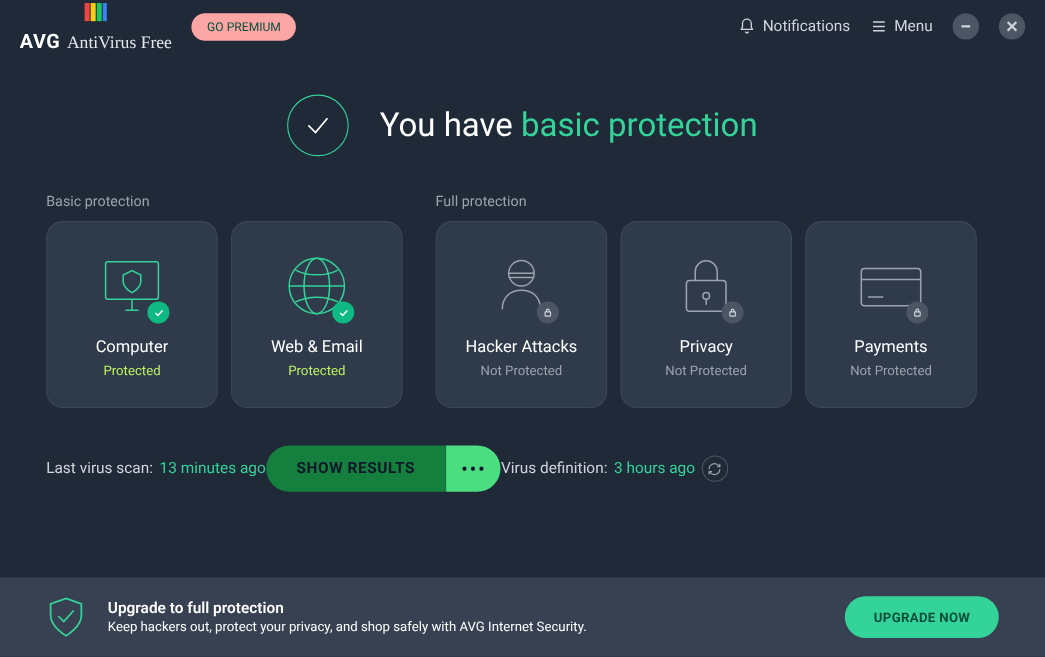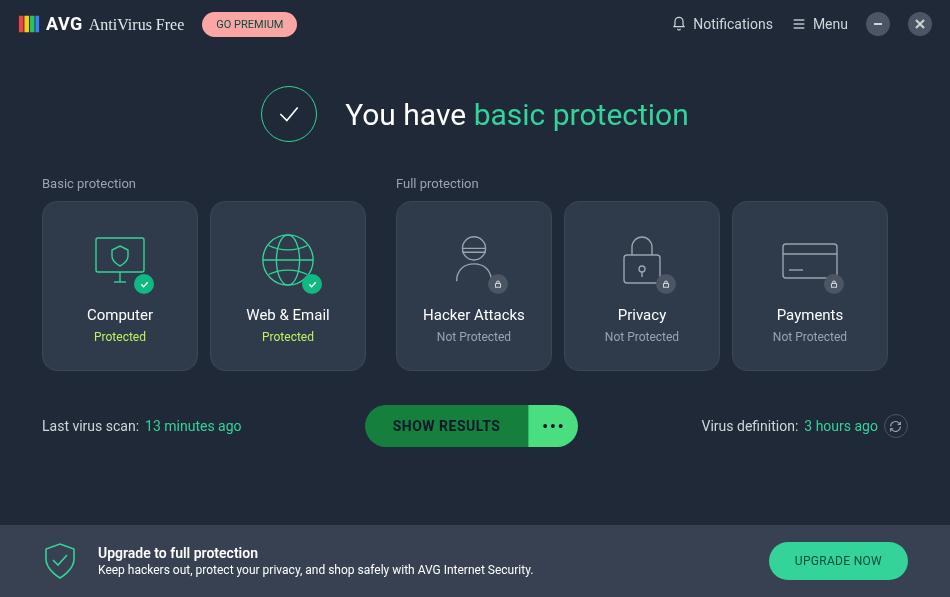--- a/index.html
+++ b/index.html
@@ -1,18 +1,18 @@
 <!DOCTYPE html>
 <html><head>
 <meta charset="utf-8">
 <style>
 * { margin:0; padding:0; box-sizing:border-box; font-family:-apple-system,BlinkMacSystemFont,"Segoe UI",Roboto,sans-serif; }
 body { background:#1f2937; color:#fff; width:950px; height:597px; overflow:hidden; display:flex; flex-direction:column; }
 .header { display:flex; align-items:center; padding:10px 18px; height:48px; }
-.logo-box { display:flex; align-items:flex-start; gap:6px; }
+.logo-box { display:flex; align-items:center; gap:6px;flex-direction:column; }
 .logo-mark { width:22px; height:22px; }
 .logo-text { display:flex; align-items:baseline; gap:6px; }
 .logo-avg { font-weight:700; font-size:18px; color:#fff; letter-spacing:.5px; }
 .logo-sub { font-size:16px; color:#e5e7eb; font-weight:300;font-family:Liberation Serif, serif; }
 .premium-btn { margin-left:18px; background:#fca5a5; color:#064e3b; font-size:11px; font-weight:400; border:none; border-radius:14px; padding:6px 14px; cursor:pointer; }
 .header-right { margin-left:auto; display:flex; align-items:center; gap:18px; }
 .notif, .menu { display:flex; align-items:center; gap:6px; font-size:14px; color:#d1d5db; cursor:pointer; }
 .circ-btn { width:24px; height:24px; border-radius:50%; background:#4b5563; display:flex; align-items:center; justify-content:center; cursor:pointer; color:#d1d5db; font-size:14px; }
 .hero { display:flex; align-items:center; justify-content:center; gap:28px; padding:38px 0 34px; }
 .check-ring { width:56px; height:56px; border:1.5px solid #34d399; border-radius:50%; display:flex; align-items:center; justify-content:center; }
@@ -23,33 +23,33 @@
 .cards { display:flex; gap:12px; }
 .card { width:156px; height:170px; background:#2f3a4a; border:1px solid #3b4657; border-radius:15px; display:flex; flex-direction:column; align-items:center; justify-content:center; cursor:pointer; position:relative; }
 .card-icon { width:64px; height:64px; position:relative; display:flex; align-items:center; justify-content:center; margin-bottom:14px; }
 .card-title { font-size:15px; color:#fff; margin-bottom:6px; font-weight:400; }
 .card-status { font-size:12px; }
 .prot { color:#bef264; }
 .unprot { color:#9ca3af; }
 .badge { position:absolute; bottom:-2px; right:-2px; width:20px; height:20px; border-radius:50%; display:flex; align-items:center; justify-content:center; }
 .badge-green { background:#10b981; }
 .badge-gray { background:#4b5563; }
-.footer-row { display:flex; align-items:center; justify-content:space-between; padding:34px 42px 26px; }
+.footer-row { display:flex; align-items:center; padding:34px 42px 26px; }
 .scan-info, .defn-info { font-size:14px; color:#d1d5db; display:flex; align-items:center; gap:6px; }
 .scan-info .green, .defn-info .green { color:#34d399; }
 .results-group { display:flex; align-items:center; }
 .results-btn { background:#15803d; color:#0f172a; font-weight:700; font-size:14px; border:none; height:42px; padding:0 28px; border-radius:22px 0 0 22px; cursor:pointer; letter-spacing:.5px; }
 .more-btn { background:#4ade80; color:#0f172a; border:none; height:42px; width:50px; border-radius:0 22px 22px 0; border-left:1px solid #22c55e; cursor:pointer; font-weight:700; font-size:16px; letter-spacing:2px; }
 .refresh-btn { width:24px; height:24px; border:1px solid #4b5563; border-radius:50%; display:flex; align-items:center; justify-content:center; cursor:pointer; }
 .upgrade-bar { background:#374151; display:flex; align-items:center; padding:16px 42px; gap:20px; margin-top:auto; }
 .up-icon { flex-shrink:0; }
 .up-text { flex:1; }
 .up-title { font-size:14px; font-weight:600; color:#fff; }
 .up-desc { font-size:12px; color:#ffffff; margin-top:2px; }
-.upgrade-btn { background:#34d399; color:#064e3b; font-weight:400; font-size:12px; border:none; border-radius:20px; padding:12px 26px; cursor:pointer; letter-spacing:.3px; }
+.upgrade-btn { background:#34d399; color:#064e3b; font-weight:700; font-size:12px; border:none; border-radius:20px; padding:12px 26px; cursor:pointer; letter-spacing:.3px; }
 </style>
 </head>
 <body>
 
 <div class="header">
   <div class="logo-box">
     <svg class="logo-mark" viewBox="0 0 24 24">
       <rect x="1" y="3" width="5" height="18" fill="#ef4444"></rect>
       <rect x="7" y="3" width="5" height="18" fill="#facc15"></rect>
       <rect x="13" y="3" width="5" height="18" fill="#22c55e"></rect>

